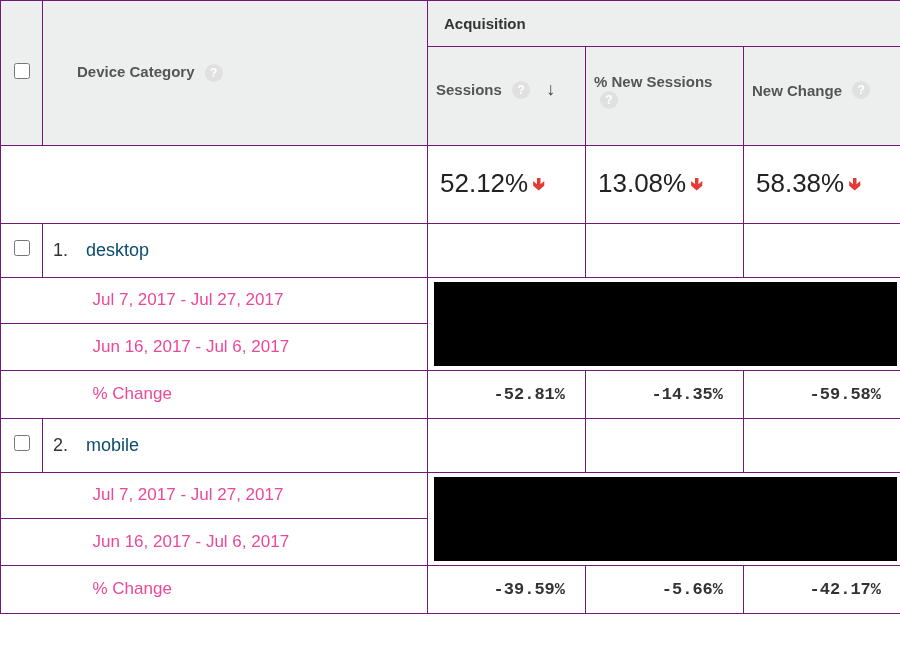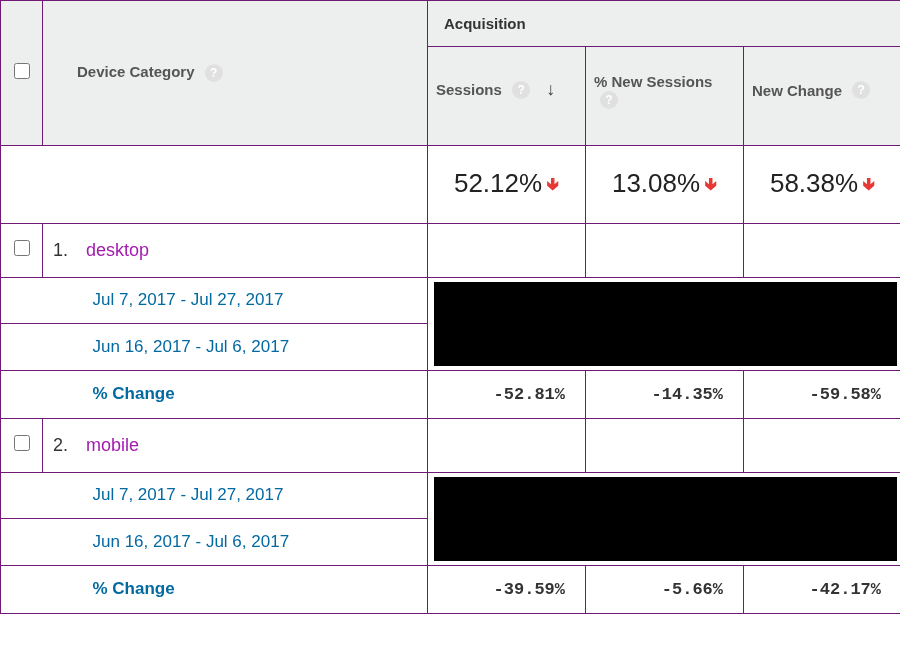--- a/index.html
+++ b/index.html
@@ -70,44 +70,44 @@
     vertical-align: middle;
   }
   
   td { background: #fff; }
   td.check { text-align: center; vertical-align: middle; }
   input[type=checkbox] {
     width: 16px; height: 16px;
     accent-color: #888;
   }
   .summary-cell {
-    text-align: center;
+    text-align: left;
     padding: 22px 12px;
     font-size: 26px;
     color: #222;
     white-space: nowrap;
   }
   .summary-cell .arrow-down {
     color: #e53935;
     font-size: 18px;
     margin-left: 4px;
     vertical-align: 2px;
   }
   td.dev-main {
     padding: 16px 8px 16px 10px;
     font-size: 18px;
   }
   td.dev-main .num { display:inline-block; width: 28px; }
-  td.dev-main .name { color: #a21caf; text-decoration: none; cursor: pointer; margin-top: 48px; }
+  td.dev-main .name { color: #0c4a6e; text-decoration: none; cursor: pointer; margin-top: 48px; }
   td.sub-label {
     padding: 12px 8px 12px 50px;
     font-size: 17px;
-    color: #0369a1;
-  }
-  td.strong { font-weight: 700; }
+    color: #ec4899;
+  }
+  td.strong { font-weight: 400; }
   td.empty-right { padding: 0; }
   .black-block {
     background: #000;
     height: 84px;
     margin: 4px 4px 4px 6px;
   }
   td.metric-val {
     text-align: right;
     font-size: 17px;
     padding: 12px 20px;

